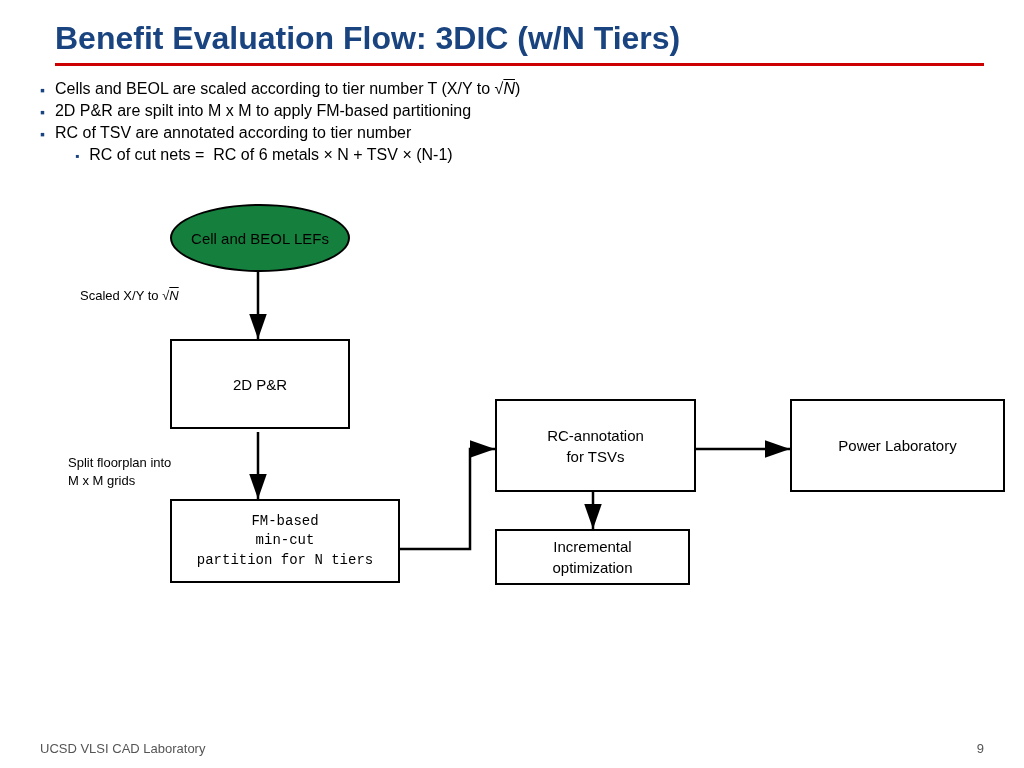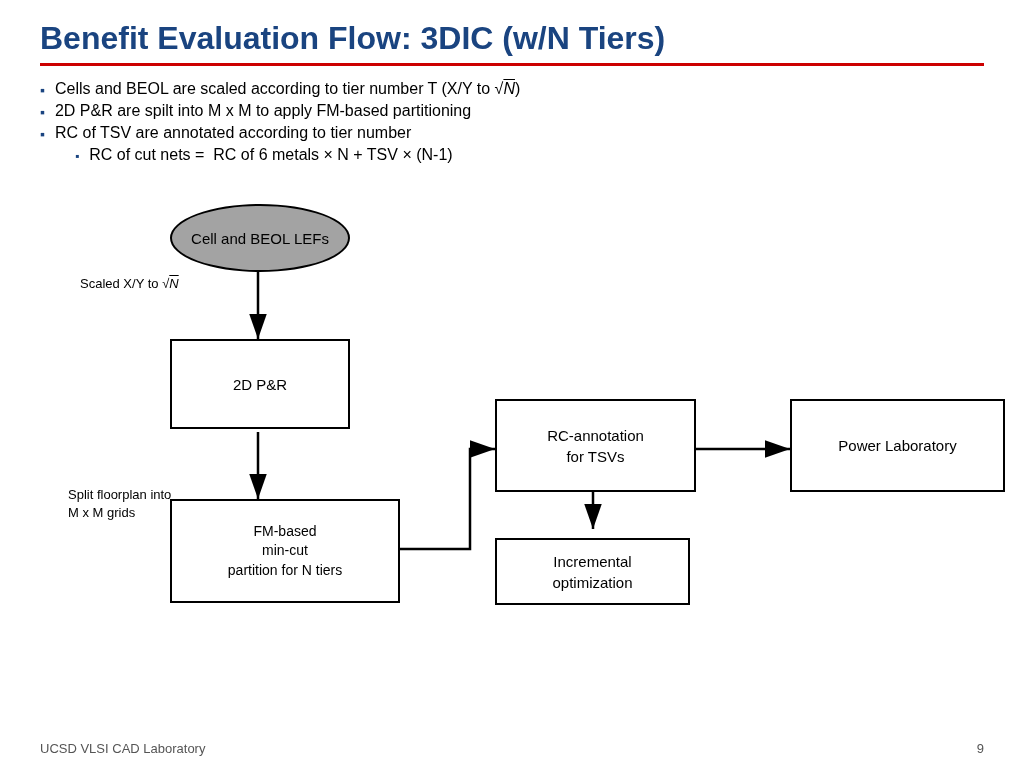--- a/index.html
+++ b/index.html
@@ -20,20 +20,21 @@
     }
 
     
     .title {
       font-size: 32px;
       font-weight: bold;
       color: #1a4480;
       border-bottom: 3px solid #cc0000;
       padding-bottom: 6px;
       margin-bottom: 14px;
+      margin-left: 15px;
     }
 
     
     .bullets {
       list-style: none;
       margin-bottom: 18px;
     }
     .bullets > li {
       display: flex;
       align-items: flex-start;
@@ -82,21 +83,21 @@
     
     .cylinder-box {
       position: absolute;
       border: 2px solid #000;
       border-radius: 50%;
       display: flex;
       align-items: center;
       justify-content: center;
       text-align: center;
       font-size: 15px;
-      background: #a3a3a3;
+      background: #15803d;
     }
 
     
     .rect-box {
       position: absolute;
       border: 2px solid #000;
       display: flex;
       align-items: center;
       justify-content: center;
       text-align: center;
@@ -177,49 +178,49 @@
 
       <line x1="218" y1="248" x2="218" y2="315" stroke="#000" stroke-width="2.5" marker-end="url(#arrowhead)"></line>
 
       <polyline points="360,365 430,365 430,265 455,265" fill="none" stroke="#000" stroke-width="2.5" marker-end="url(#arrowhead)"></polyline>
 
       <line x1="553" y1="308" x2="553" y2="345" stroke="#000" stroke-width="2.5" marker-end="url(#arrowhead)"></line>
 
       <line x1="651" y1="265" x2="750" y2="265" stroke="#000" stroke-width="2.5" marker-end="url(#arrowhead)"></line>
     </svg>
 
-    <div class="diagram-label" style="left: 40px; top: 92px;">
+    <div class="diagram-label" style="left: 40px; top: 104px;">
       Scaled X/Y to √<span style="text-decoration:overline;font-style:italic;">N</span>
     </div>
 
     <div class="cylinder-box" style="left: 130px; top: 20px; width: 180px; height: 68px; border-radius: 50%;">
       <span>Cell and BEOL LEFs</span>
     </div>
 
     <div class="rect-box" style="left: 130px; top: 155px; width: 180px; height: 90px;">
       <span>2D P&amp;R</span>
     </div>
 
-    <div class="diagram-label" style="left: 28px; top: 270px; line-height: 1.4; margin-top: 32px;">
+    <div class="diagram-label" style="left: 28px; top: 270px; line-height: 1.4;">
       Split floorplan into<br>M x M grids
     </div>
 
-    <div class="rect-box" style="left: 130px; top: 315px; width: 230px; height: 104px; font-size:14px;">
+    <div class="rect-box" style="left: 130px; top: 315px; width: 230px; height: 84px; font-size:14px;font-family:Liberation Mono, monospace;">
       <span style="line-height:1.4;">FM-based<br>min-cut<br>partition for N tiers</span>
     </div>
 
     <div class="rect-box" style="left: 455px; top: 215px; width: 201px; height: 93px;">
       <span style="line-height:1.4;">RC-annotation<br>for TSVs</span>
     </div>
 
     <div class="rect-box" style="left: 750px; top: 215px; width: 215px; height: 93px;">
       <span>Power Laboratory</span>
     </div>
 
-    <div class="rect-box" style="left: 455px; top: 354px; width: 195px; height: 67px;">
+    <div class="rect-box" style="left: 455px; top: 345px; width: 195px; height: 56px;">
       <span style="line-height:1.4;">Incremental<br>optimization</span>
     </div>
 
   </div>
 
   <div class="footer">
     <span>UCSD VLSI CAD Laboratory</span>
     <span>9</span>
   </div>
 

